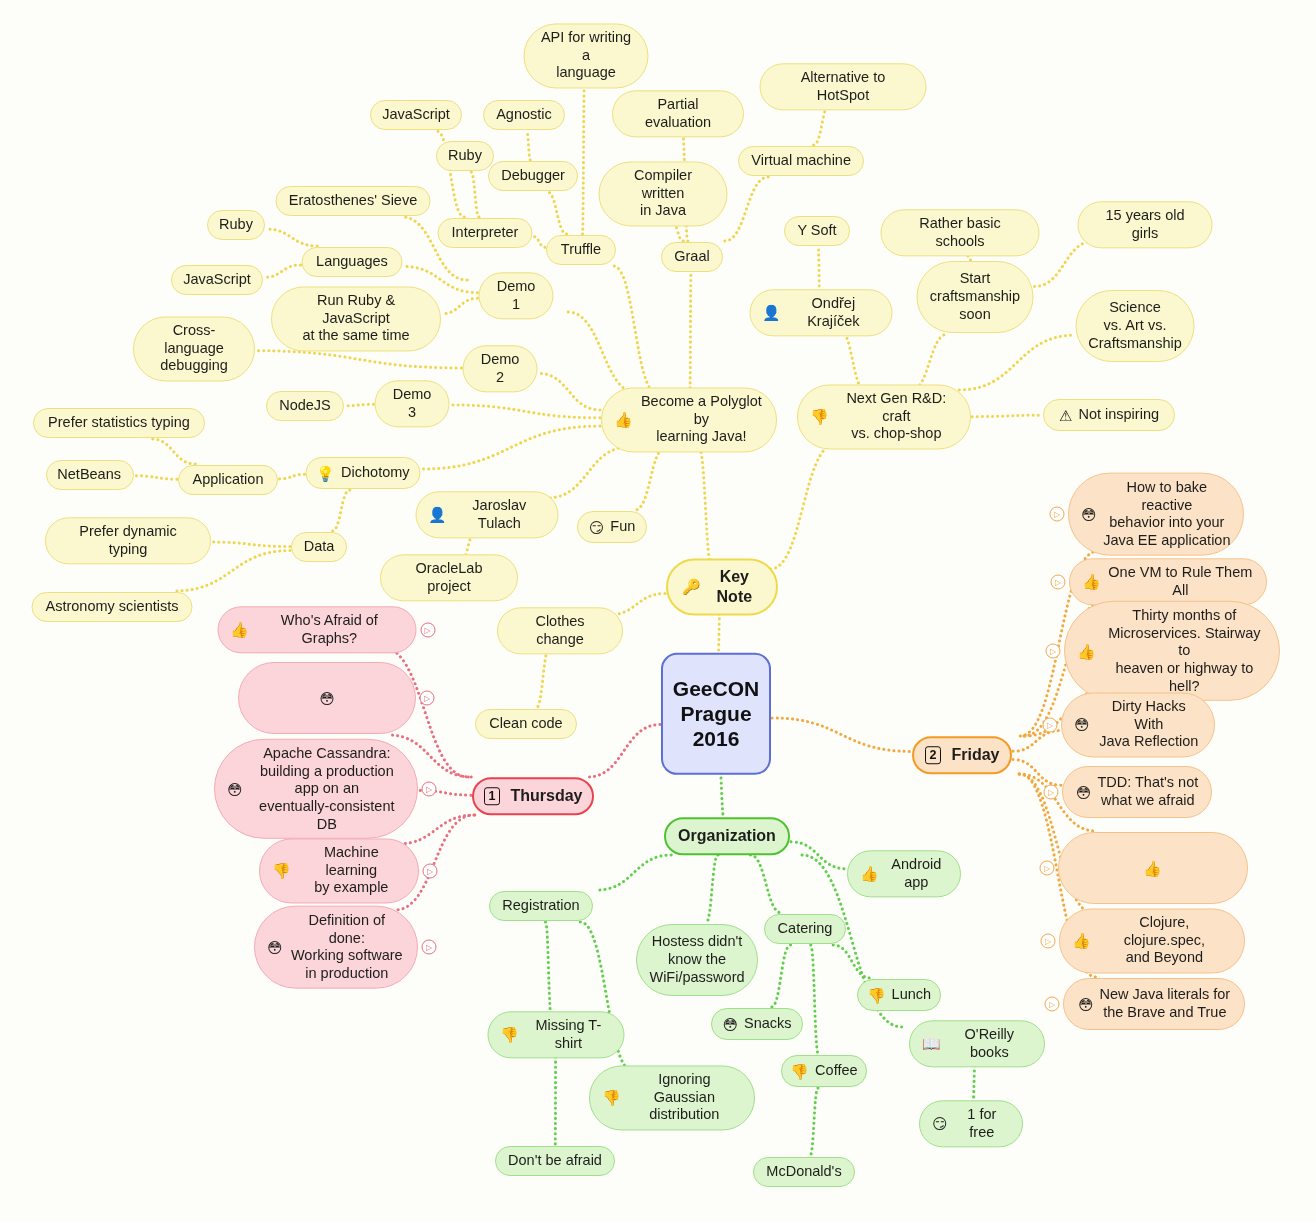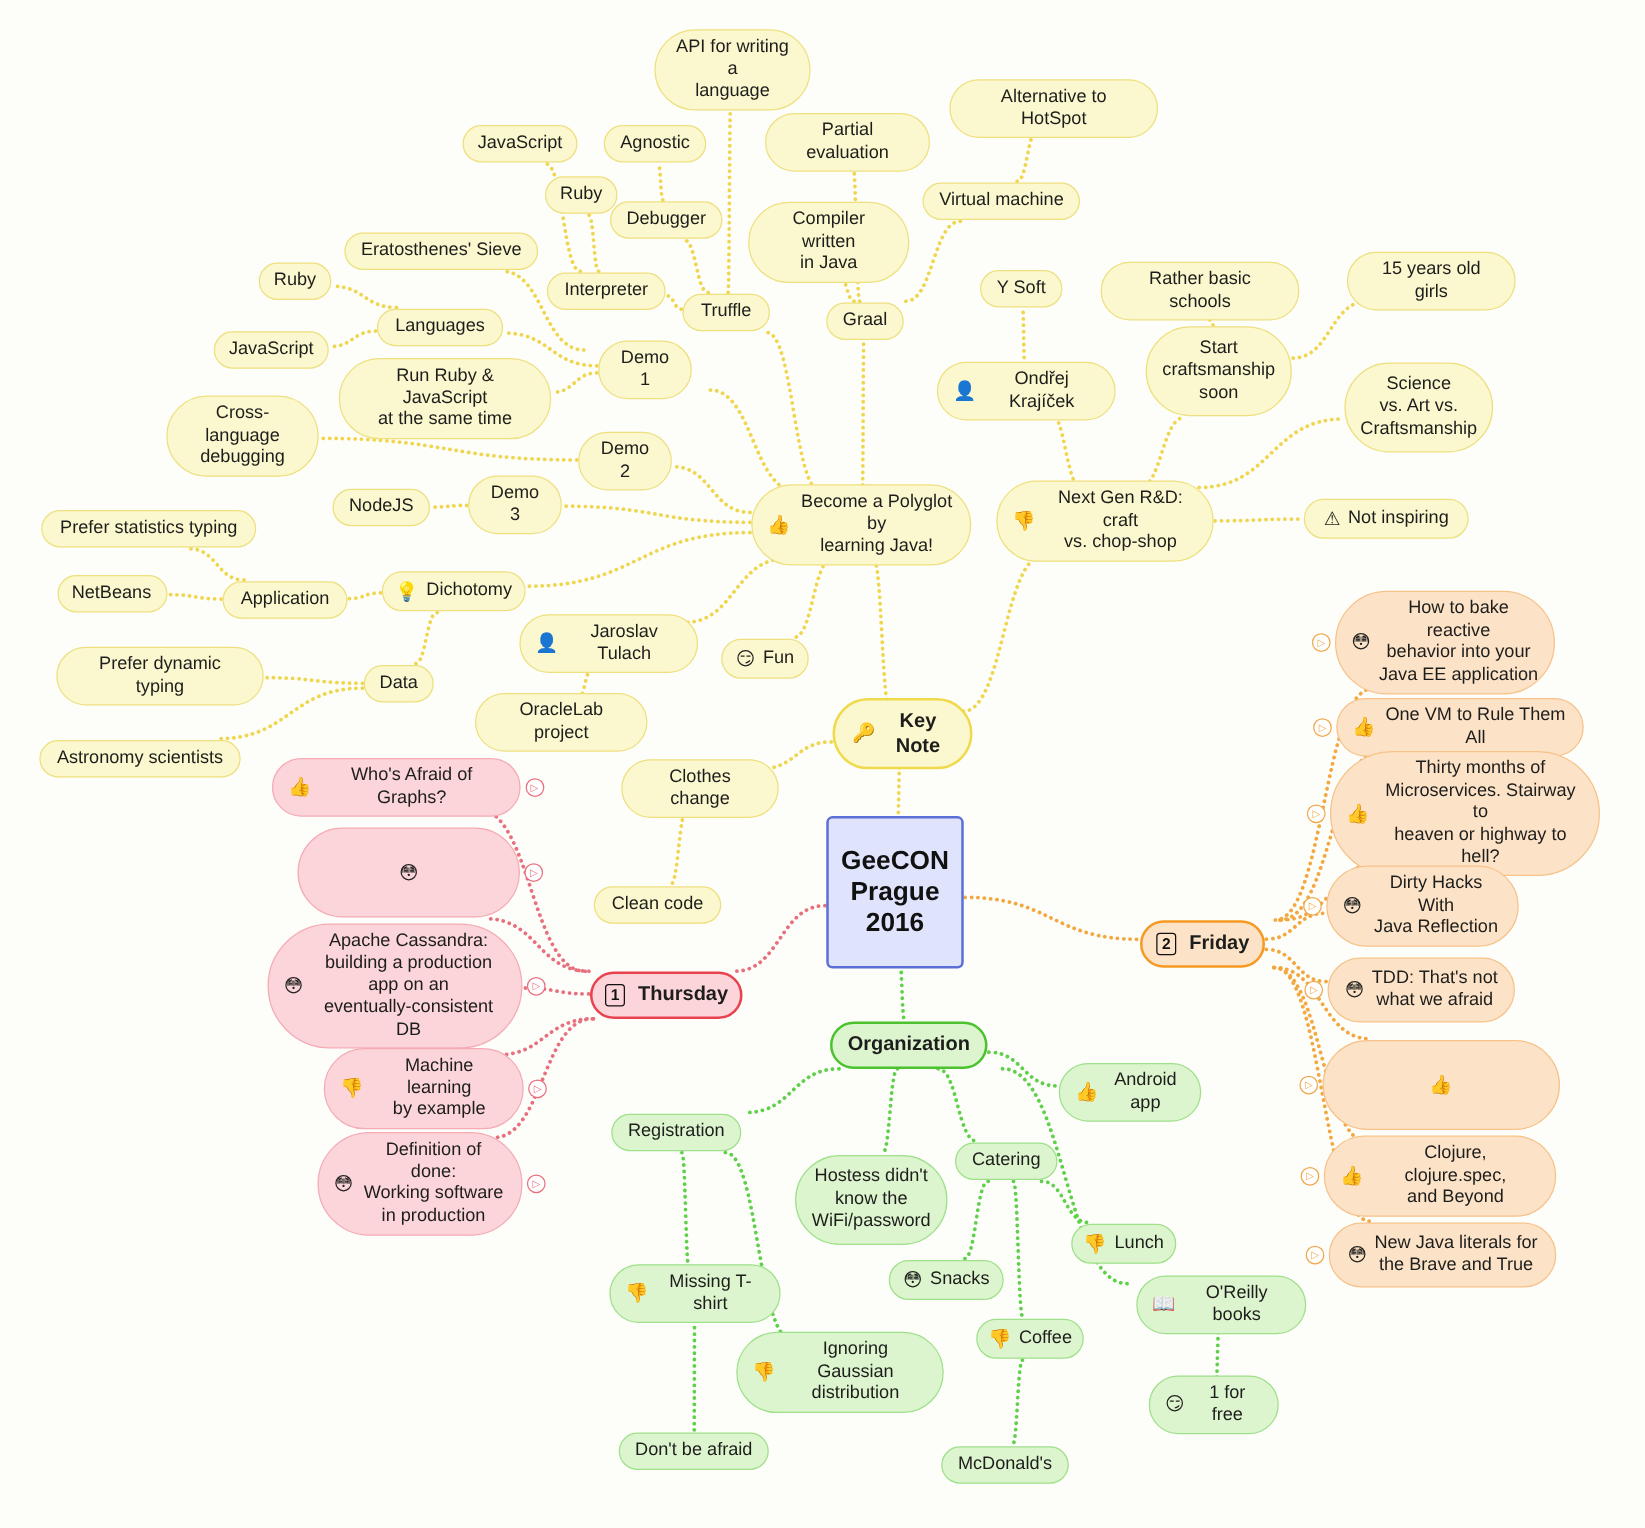--- a/index.html
+++ b/index.html
@@ -24,21 +24,21 @@
   }
   .node .lbl{display:block;}
   .node .ico{flex:0 0 auto;font-size:15px;line-height:1;display:inline-block;}
   
   .n-yellow{background:#fbf8cf;border-color:#eee07e;}
   .n-pink{background:#fbd5da;border-color:#f5aab4;}
   .n-orange{background:#fce3c8;border-color:#f7c289;}
   .n-green{background:#ddf5cf;border-color:#9fe08a;}
   
   .n-root{
-    background:#dfe3fb;border:2.6px solid #5b6fd6;border-radius:5px;
+    background:#dfe3fb;border:2.6px solid #5b6fd6;border-radius:16px;
     font-weight:bold;font-size:21px;color:#111;padding:22px 16px;line-height:1.18;
   }
   .n-main{
     font-weight:bold;font-size:16px;border-width:2.4px;border-radius:999px;padding:7px 14px;
   }
   .n-key{background:#fbf8cf;border-color:#f0d94a;}
   .n-thu{background:#fbd5da;border-color:#e8424f;}
   .n-fri{background:#fce3c8;border-color:#f49a22;}
   .n-org{background:#ddf5cf;border-color:#4cc22e;}
   .badge{

